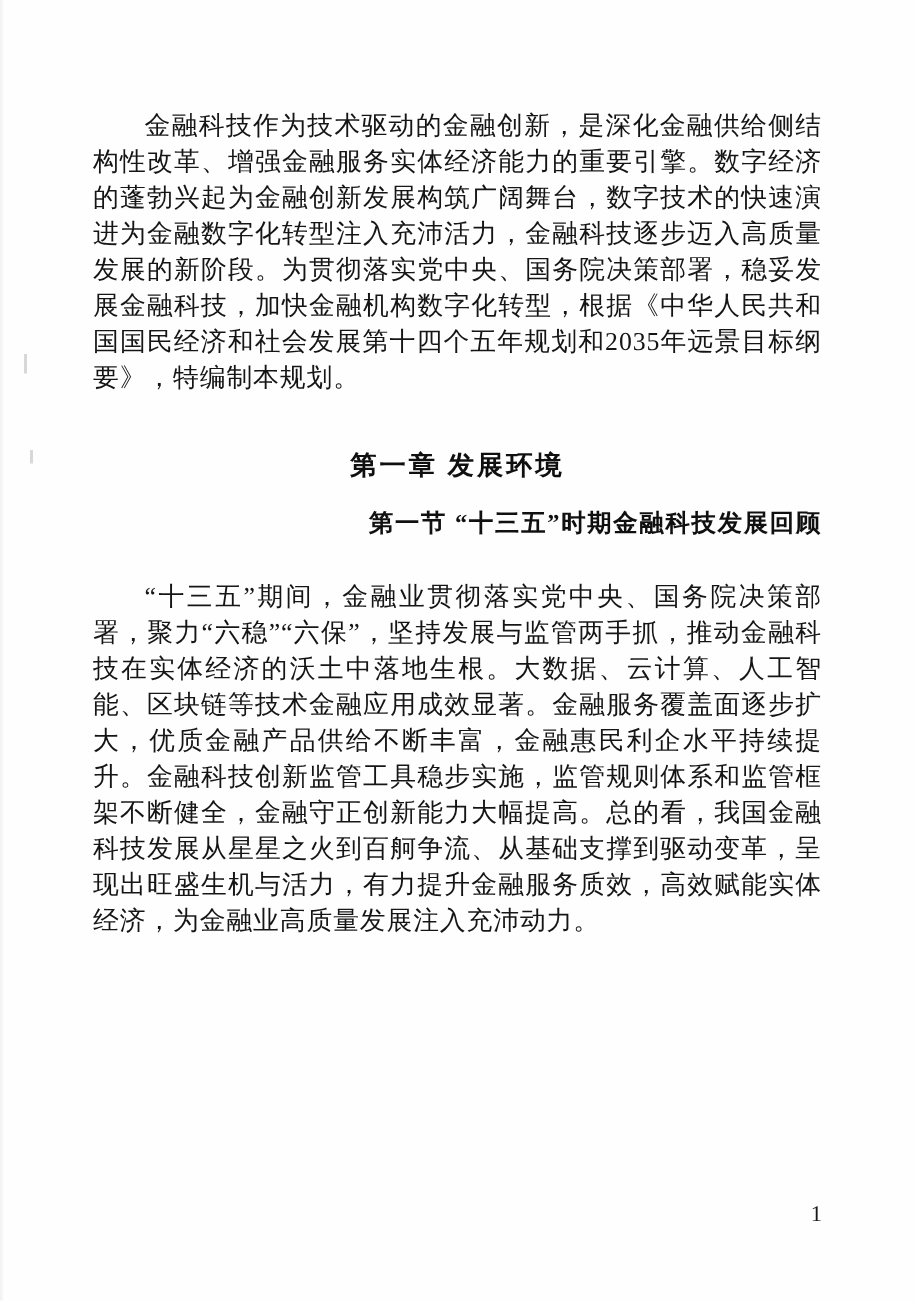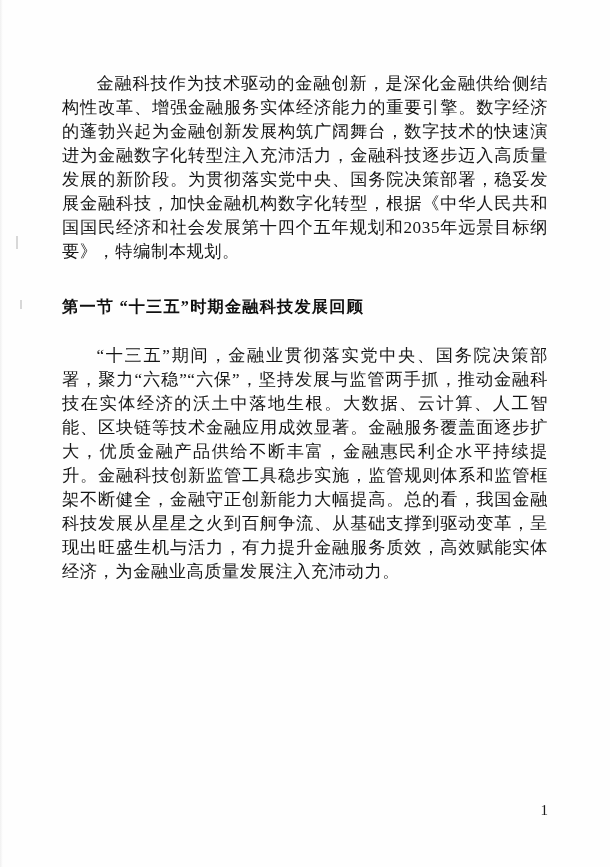--- a/index.html
+++ b/index.html
@@ -39,22 +39,22 @@
     font-size: 17.5px;
     font-weight: bold;
     text-align: center;
     margin: 34px 0 0 0;
     letter-spacing: 2px;
     color: #0f0f0f;
   }
   .section-heading {
     font-size: 16.2px;
     font-weight: bold;
-    text-align: left;
-    margin: 32px 0 0 0;
+    text-align: right;
+    margin: 16px 0 0 0;
     letter-spacing: 1.2px;
     color: #101010;
   }
   .spacer-after-section {
     height: 26px;
   }
   .page-number {
     position: absolute;
     right: 62px;
     bottom: 48px;
@@ -79,20 +79,21 @@
 <body>
 
 <div class="page">
 
   <div class="edge-shadow"></div>
   <div class="scan-mark m1"></div>
   <div class="scan-mark m2"></div>
 
   <p class="body-par">金融科技作为技术驱动的金融创新，是深化金融供给侧结构性改革、增强金融服务实体经济能力的重要引擎。数字经济的蓬勃兴起为金融创新发展构筑广阔舞台，数字技术的快速演进为金融数字化转型注入充沛活力，金融科技逐步迈入高质量发展的新阶段。为贯彻落实党中央、国务院决策部署，稳妥发展金融科技，加快金融机构数字化转型，根据《中华人民共和国国民经济和社会发展第十四个五年规划和2035年远景目标纲要》，特编制本规划。</p>
 
+  <h2 class="chapter-heading">第一章  发展环境</h2>
 
   <h3 class="section-heading">第一节  “十三五”时期金融科技发展回顾</h3>
 
   <div class="spacer-after-section"></div>
 
   <p class="body-par">“十三五”期间，金融业贯彻落实党中央、国务院决策部署，聚力“六稳”“六保”，坚持发展与监管两手抓，推动金融科技在实体经济的沃土中落地生根。大数据、云计算、人工智能、区块链等技术金融应用成效显著。金融服务覆盖面逐步扩大，优质金融产品供给不断丰富，金融惠民利企水平持续提升。金融科技创新监管工具稳步实施，监管规则体系和监管框架不断健全，金融守正创新能力大幅提高。总的看，我国金融科技发展从星星之火到百舸争流、从基础支撑到驱动变革，呈现出旺盛生机与活力，有力提升金融服务质效，高效赋能实体经济，为金融业高质量发展注入充沛动力。</p>
 
   <div class="page-number">1</div>
 
 </div>

